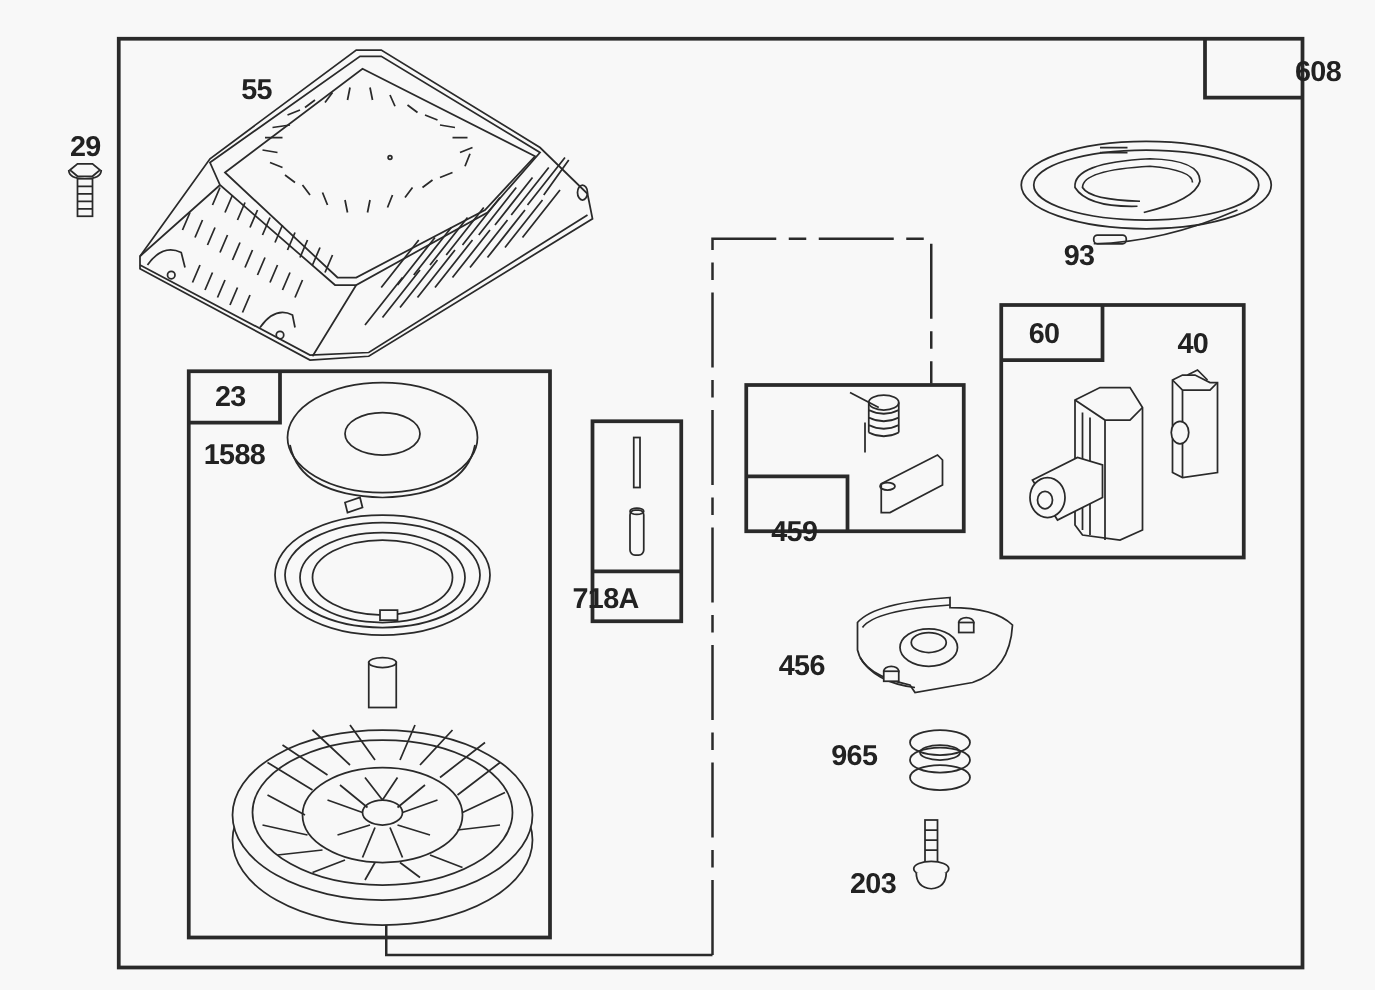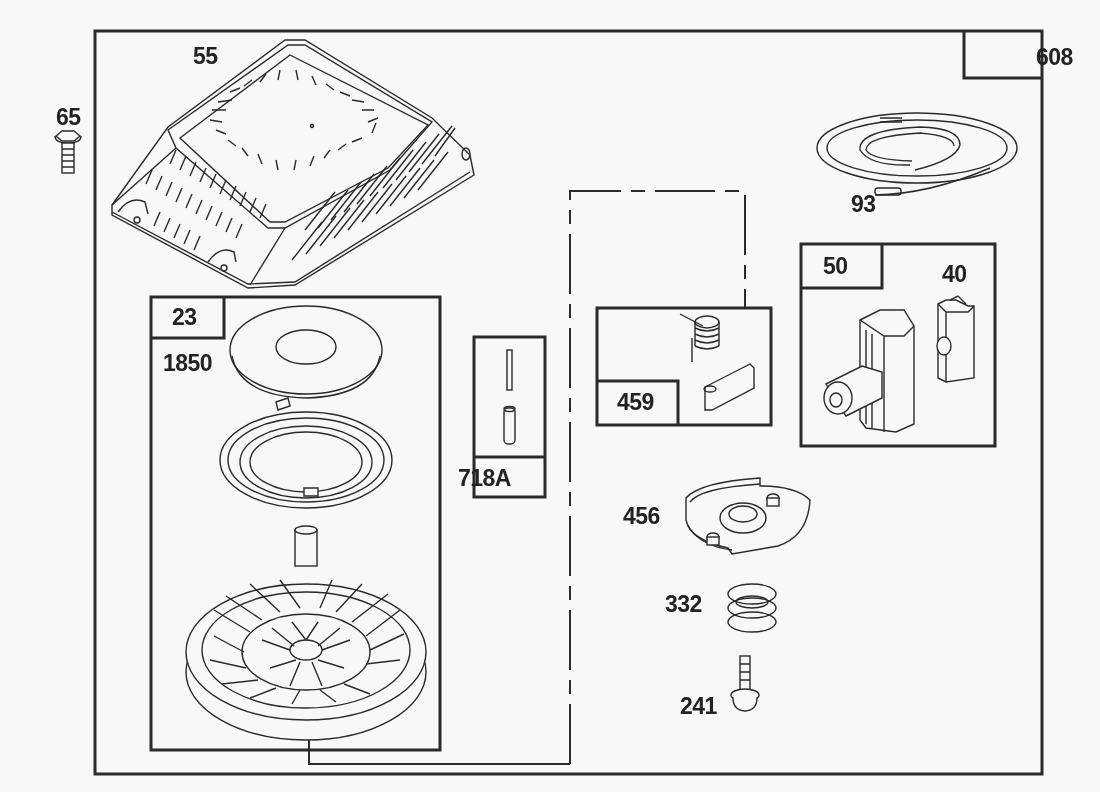--- a/index.html
+++ b/index.html
@@ -158,26 +158,26 @@
 
   <g>
     <rect class="kw" x="740" y="656" width="10" height="36"></rect>
     <path class="k" d="M740 664 H750 M740 672 H750 M740 680 H750"></path>
     <ellipse class="kw" cx="745" cy="695" rx="14" ry="6"></ellipse>
     <path class="kw" d="M733 698 Q733 710 745 711 Q757 710 757 698"></path>
   </g>
 </svg>
 
 
-<div class="lbl" style="left:56px;top:106px">65</div>
-<div class="lbl" style="left:193px;top:45px">55</div>
+<div class="lbl" style="left:56px;top:106px">29</div>
+<div class="lbl" style="left:193px;top:60px">55</div>
 <div class="lbl" style="left:1036px;top:46px">608</div>
 <div class="lbl" style="left:851px;top:193px">93</div>
 <div class="lbl" style="left:172px;top:306px">23</div>
-<div class="lbl" style="left:163px;top:352px">1850</div>
+<div class="lbl" style="left:163px;top:352px">1588</div>
 <div class="lbl" style="left:458px;top:467px">718A</div>
-<div class="lbl" style="left:617px;top:391px">459</div>
-<div class="lbl" style="left:823px;top:255px">50</div>
+<div class="lbl" style="left:617px;top:414px">459</div>
+<div class="lbl" style="left:823px;top:255px">60</div>
 <div class="lbl" style="left:942px;top:263px">40</div>
-<div class="lbl" style="left:623px;top:505px">456</div>
-<div class="lbl" style="left:665px;top:593px">332</div>
-<div class="lbl" style="left:680px;top:695px">241</div>
+<div class="lbl" style="left:623px;top:521px">456</div>
+<div class="lbl" style="left:665px;top:593px">965</div>
+<div class="lbl" style="left:680px;top:695px">203</div>
 </div>
 
 </body></html>

